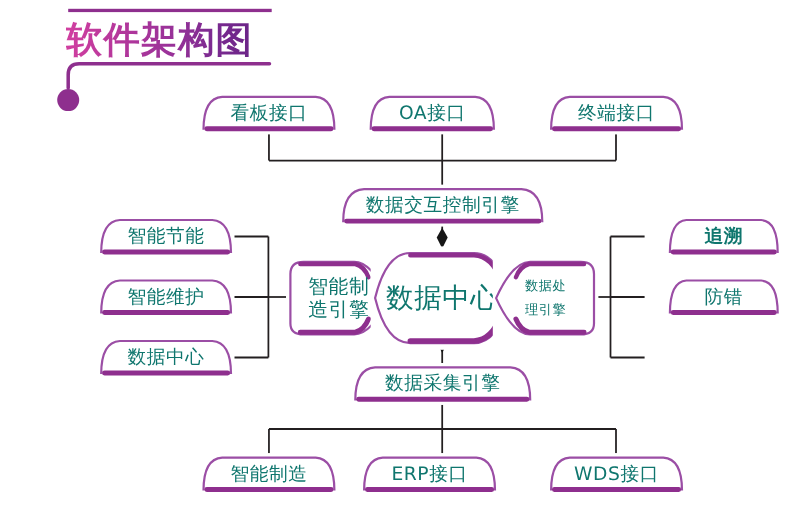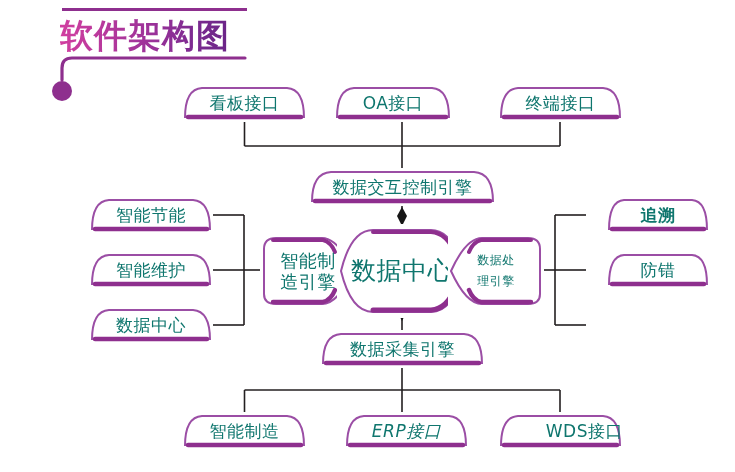--- a/index.html
+++ b/index.html
@@ -248,29 +248,29 @@
   </div>
 
   <div class="node" style="left:150px; top:412px; width:125px; height:38px;">
     <svg class="frame" viewBox="0 0 125 38" preserveAspectRatio="none">
       <path d="M 3 34 Q 3 5 20 4 L 105 4 Q 122 5 122 34" fill="#ffffff" stroke="#9b4ea5" stroke-width="2"></path>
       <path d="M 6 33 L 119 33" stroke="#8e2f8e" stroke-width="4.5" stroke-linecap="round" fill="none"></path>
     </svg>
     <span class="label">智能制造</span>
   </div>
 
-  <div class="node" style="left:312px; top:412px; width:125px; height:38px;font-style:italic;">
+  <div class="node" style="left:296px; top:412px; width:125px; height:38px;">
     <svg class="frame" viewBox="0 0 125 38" preserveAspectRatio="none">
       <path d="M 3 34 Q 3 5 20 4 L 105 4 Q 122 5 122 34" fill="#ffffff" stroke="#9b4ea5" stroke-width="2"></path>
       <path d="M 6 33 L 119 33" stroke="#8e2f8e" stroke-width="4.5" stroke-linecap="round" fill="none"></path>
     </svg>
     <span class="label">ERP接口</span>
   </div>
 
-  <div class="node" style="left:466px; top:412px; width:125px; height:38px;justify-content:flex-end;">
+  <div class="node" style="left:466px; top:412px; width:125px; height:38px;">
     <svg class="frame" viewBox="0 0 125 38" preserveAspectRatio="none">
       <path d="M 3 34 Q 3 5 20 4 L 105 4 Q 122 5 122 34" fill="#ffffff" stroke="#9b4ea5" stroke-width="2"></path>
       <path d="M 6 33 L 119 33" stroke="#8e2f8e" stroke-width="4.5" stroke-linecap="round" fill="none"></path>
     </svg>
     <span class="label">WDS接口</span>
   </div>
 
 </div>
 
 </body></html>

